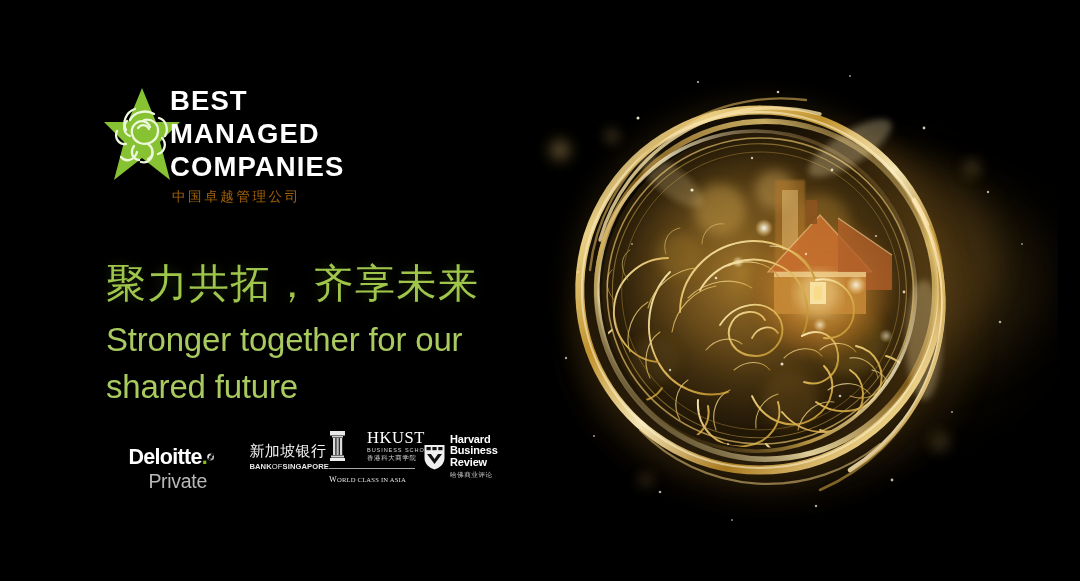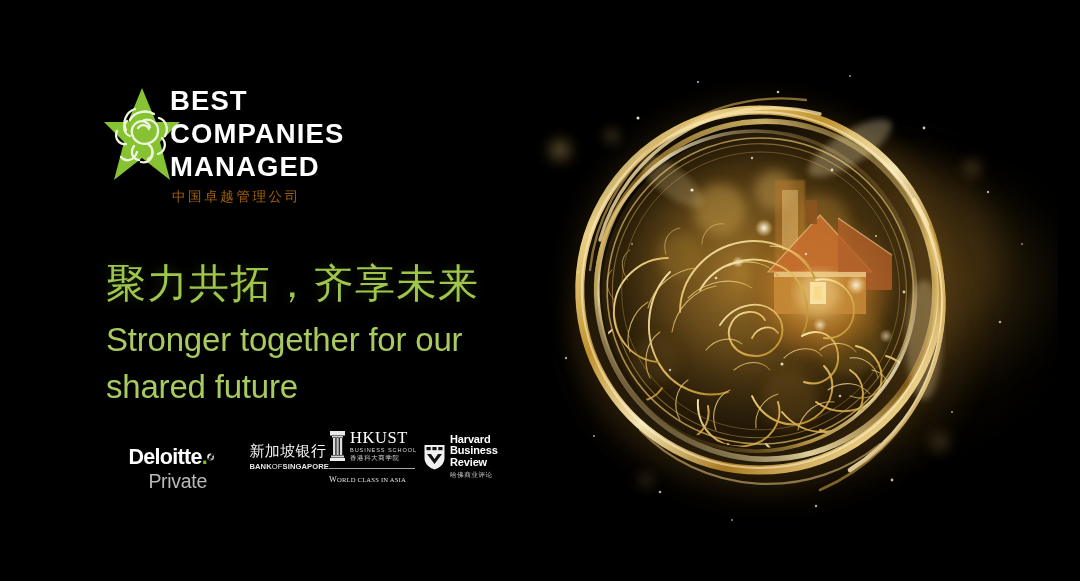--- a/index.html
+++ b/index.html
@@ -110,21 +110,21 @@
   .bos-text { display:flex; flex-direction:column; justify-content:center;margin-left:28px; }
   .bos-cn { color:#f2f2f2; font-size:15px; letter-spacing:0.4px; line-height:17px;
             font-weight:500; white-space:nowrap;}
   .bos-en { color:#e6e6e6; font-size:7.6px; font-weight:700; letter-spacing:0.1px;
             line-height:11px; margin-top:2px; white-space:nowrap;}
   .bos-en .thin { font-weight:400; }
 
   
   .sp-hkust { width:94px; gap:4px; flex-direction:column; align-items:flex-start;
               justify-content:center; }
-  .hkust-top { display:flex; align-items:center; gap:4px; }
+  .hkust-top { display:flex; align-items:center; gap:21px; }
   .hkust-names { display:flex; flex-direction:column; }
   .hkust-main { color:#ffffff; font-size:16.5px; letter-spacing:0.6px;
                 line-height:17px; white-space:nowrap;
                 font-family:"Liberation Serif", serif; }
   .hkust-sub { color:#d8d8d8; font-size:5.6px; letter-spacing:0.9px;
                line-height:8px; white-space:nowrap; }
   .hkust-cn { color:#d0d0d0; font-size:6.4px; letter-spacing:0.7px;
               line-height:8px; white-space:nowrap; }
   .hkust-rule { width:86px; height:1px; background:#a8a8a8; margin-top:2px; }
   .hkust-tag { color:#e2e2e2; font-size:8.2px; letter-spacing:0.2px;
@@ -410,22 +410,22 @@
         <path d="M33 66 C31 74 22 77 17 71"></path>
         <path d="M22 58 C15 59 10 52 13 45"></path>
         <path d="M26 50 C20 48 18 40 23 35"></path>
         <path d="M44 58 C50 62 50 70 44 73"></path>
         <path d="M30 60 C26 66 28 73 35 74"></path>
       </g>
     </svg>
 
     <div class="logo-words">
       <div>BEST</div>
+      <div>MANAGED</div>
       <div>COMPANIES</div>
-      <div>MANAGED</div>
     </div>
     <div class="logo-cn">中国卓越管理公司</div>
   </div>
 
   <div class="tagline-cn">聚力共拓，齐享未来</div>
 
   <div class="tagline-en">
     <div>Stronger together for our</div>
     <div>shared future</div>
   </div>

